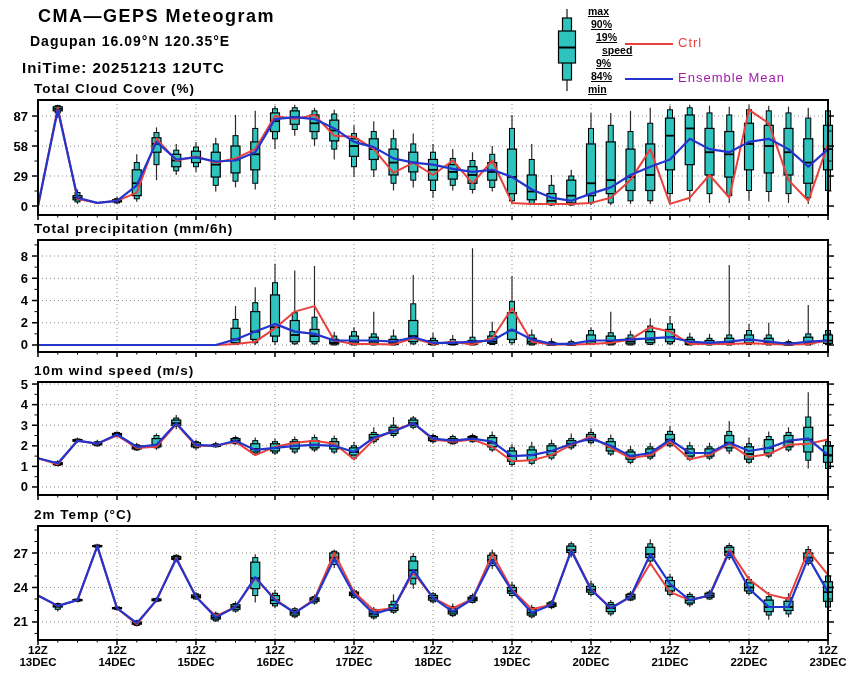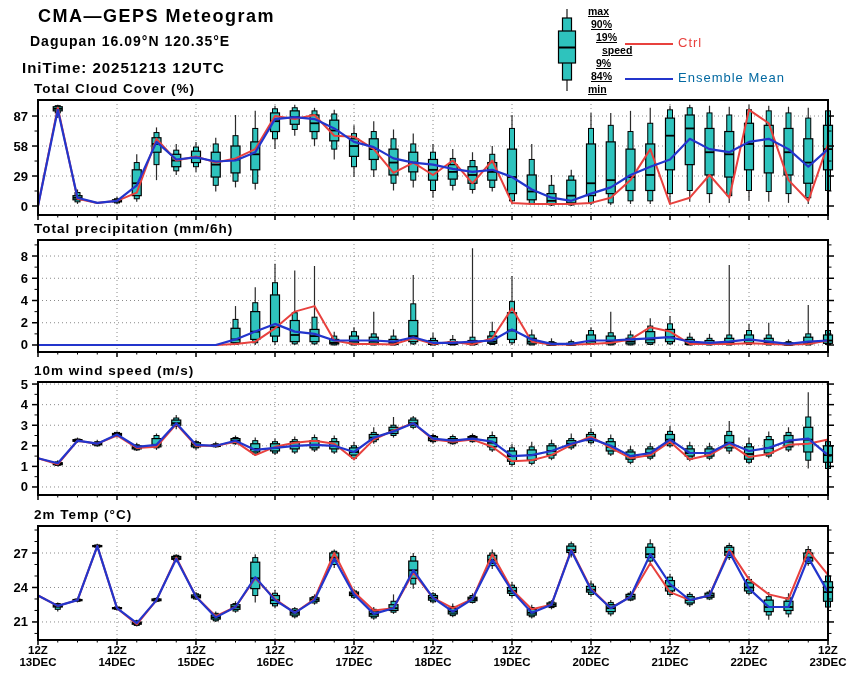--- a/index.html
+++ b/index.html
@@ -986,14 +986,14 @@
   <span class="lg-lab" style="left:38px;top:1px">max</span>
   <span class="lg-lab" style="left:41px;top:14px">90%</span>
   <span class="lg-lab" style="left:46px;top:27px">19%</span>
   <span class="lg-lab" style="left:52px;top:40px">speed</span>
   <span class="lg-lab" style="left:46px;top:53px">9%</span>
   <span class="lg-lab" style="left:41px;top:66px">84%</span>
   <span class="lg-lab" style="left:38px;top:79px">min</span>
   <div class="lg-line" style="left:75px;top:38px;border-top:2.5px solid #e8413e"></div>
   <span class="lg-series" style="left:128px;top:30px;color:#e8413e">Ctrl</span>
   <div class="lg-line" style="left:75px;top:73px;border-top:2.5px solid #2335cc"></div>
-  <span class="lg-series" style="left:128px;top:65px;color:#0369a1">Ensemble Mean</span>
+  <span class="lg-series" style="left:128px;top:65px;color:#a21caf">Ensemble Mean</span>
 </div>
 
 </body></html>

